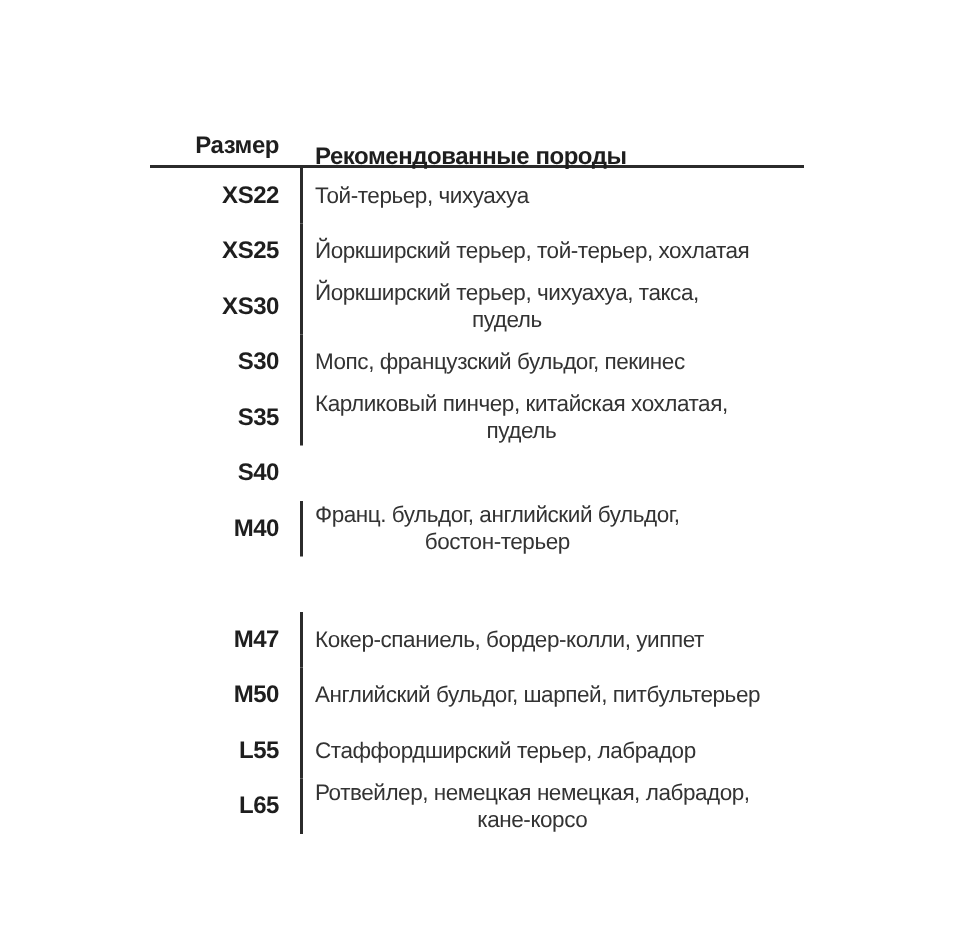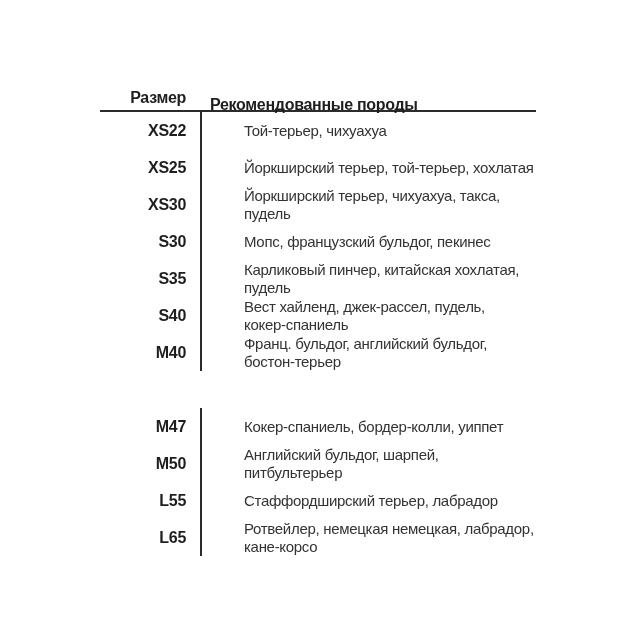--- a/index.html
+++ b/index.html
@@ -13,20 +13,21 @@
     position: relative;
     font-family: "Liberation Sans", "DejaVu Sans", sans-serif;
     overflow: hidden;
   }
   .size-table {
     position: absolute;
     left: 100px;
     top: 82px;
     width: 436px;
     letter-spacing: -0.3px;
+    text-align: center;
   }
   .hdr-row {
     display: flex;
     align-items: stretch;
     height: 28px;
     border-bottom: 2px solid #2b2b2b;
   }
   .row {
     display: flex;
     align-items: stretch;
@@ -62,21 +63,20 @@
   .hdr-row .cell-breeds {
     align-items: flex-end;
     padding-bottom: 3px;
     font-weight: bold;
     font-size: 16px;
     color: #1e1e1e;
     margin-top: 32px;
   }
   .cell-breeds .txt {
     white-space: pre-line;
-    margin-left: 34px;
   }
 </style>
 </head>
 <body>
 
 <div class="size-table">
   <div class="hdr-row">
     <div class="cell-size">Размер</div>
     <div class="cell-breeds">Рекомендованные породы</div>
   </div>
@@ -113,24 +113,20 @@
   <div class="row">
     <div class="cell-size">S35</div>
     <div class="cell-breeds">
       <span class="txt">Карликовый пинчер, китайская хохлатая,
 пудель</span>
     </div>
   </div>
 
   <div class="row">
     <div class="cell-size">S40</div>
-    <div class="cell-breeds">
-      <span class="txt">Вест хайленд, джек-рассел, пудель,
-кокер-спаниель</span>
-    </div>
   </div>
 
   <div class="row">
     <div class="cell-size">M40</div>
     <div class="cell-breeds">
       <span class="txt">Франц. бульдог, английский бульдог,
 бостон-терьер</span>
     </div>
   </div>
 

